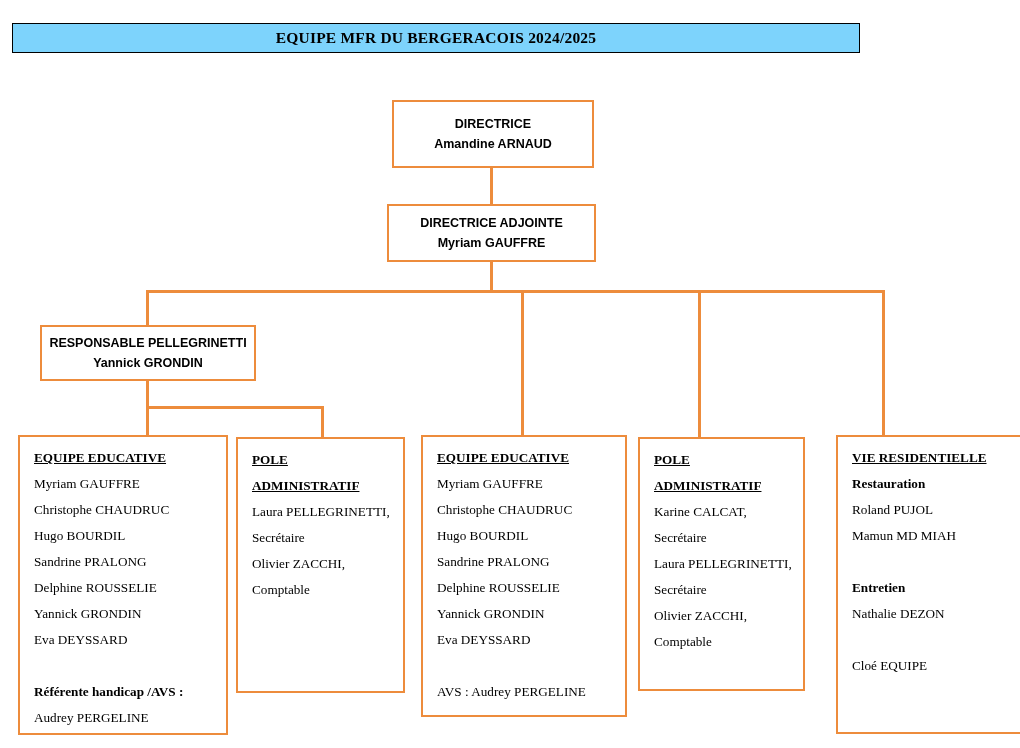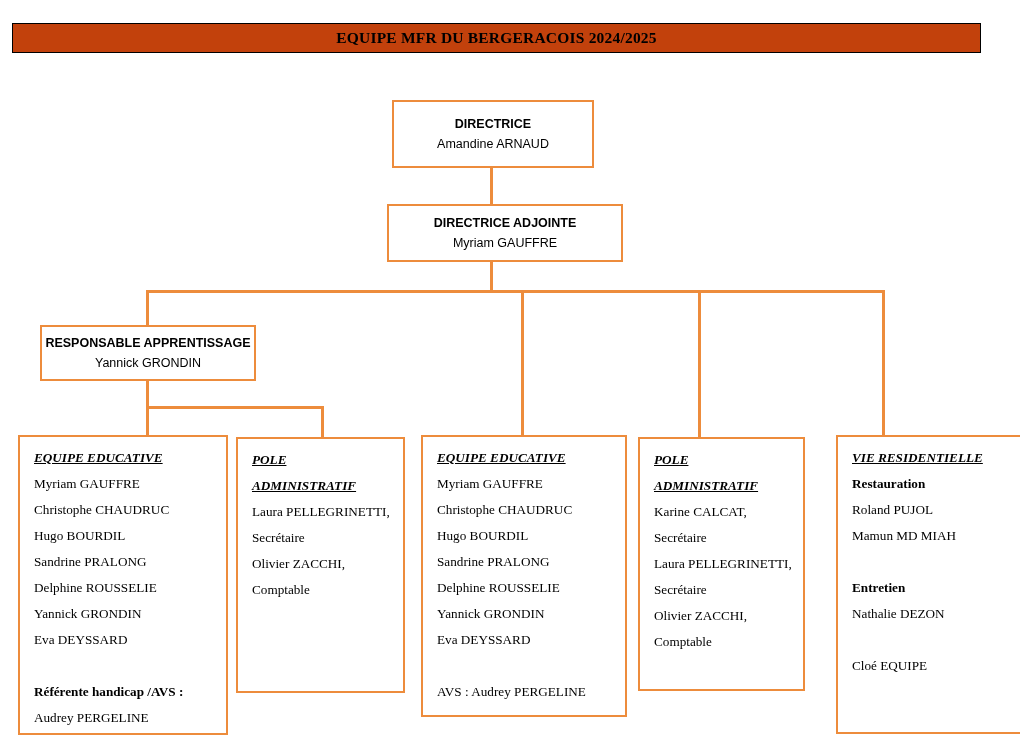--- a/index.html
+++ b/index.html
@@ -14,23 +14,23 @@
     overflow: hidden;
     font-family: "Liberation Serif", serif;
     color: #000000;
   }
 
   
   #title-banner {
     position: absolute;
     left: 12px;
     top: 23px;
-    width: 969px;
+    width: 848px;
     height: 30px;
-    background: #c2410c;
+    background: #7dd3fc;
     border: 1.5px solid #000000;
     box-sizing: border-box;
     display: flex;
     align-items: center;
     justify-content: center;
   }
   #title-banner .title-text {
     font-family: "Liberation Serif", serif;
     font-weight: bold;
     font-size: 15.5px;
@@ -55,40 +55,39 @@
     justify-content: center;
     font-family: "Liberation Sans", sans-serif;
   }
   .top-box .box-title {
     font-weight: bold;
     font-size: 12.5px;
     line-height: 20px;
     text-align: center;
   }
   .top-box .box-name {
-    font-weight: normal;
+    font-weight: bold;
     font-size: 12.5px;
     line-height: 20px;
     text-align: center;
   }
 
   
   .list-box {
     padding: 8px 10px 8px 14px;
     font-family: "Liberation Serif", serif;
     font-size: 13.2px;
   }
   .list-box .row {
     line-height: 26px;
     white-space: normal;
   }
   .list-box .row.heading-main {
     font-weight: bold;
     text-decoration: underline;
-    font-style: italic;
   }
   .list-box .row.heading-sub {
     font-weight: bold;
   }
   .list-box .row.spacer {
     line-height: 26px;
     height: 26px;
   }
 
   
@@ -122,27 +121,27 @@
 <div class="conn conn-v" style="left:146px; top:380px; height:28px;"></div>
 <div class="conn conn-h" style="left:146px; top:406px; width:178px;"></div>
 <div class="conn conn-v" style="left:146px; top:406px; height:31px;"></div>
 <div class="conn conn-v" style="left:321px; top:406px; height:31px;"></div>
 
 <div class="org-box top-box" style="left:392px; top:100px; width:202px; height:68px;">
   <div class="box-title">DIRECTRICE</div>
   <div class="box-name">Amandine ARNAUD</div>
 </div>
 
-<div class="org-box top-box" style="left:387px; top:204px; width:236px; height:58px;">
+<div class="org-box top-box" style="left:387px; top:204px; width:209px; height:58px;">
   <div class="box-title">DIRECTRICE ADJOINTE</div>
   <div class="box-name">Myriam GAUFFRE</div>
 </div>
 
 <div class="org-box top-box" style="left:40px; top:325px; width:216px; height:56px;">
-  <div class="box-title">RESPONSABLE APPRENTISSAGE</div>
+  <div class="box-title">RESPONSABLE PELLEGRINETTI</div>
   <div class="box-name">Yannick GRONDIN</div>
 </div>
 
 <div class="org-box list-box" id="col-0" style="left:18px; top:435px; width:210px; height:300px;">
     <div class="row heading-main">EQUIPE EDUCATIVE</div>
     <div class="row">Myriam GAUFFRE</div>
     <div class="row">Christophe CHAUDRUC</div>
     <div class="row">Hugo BOURDIL</div>
     <div class="row">Sandrine PRALONG</div>
     <div class="row">Delphine ROUSSELIE</div>

